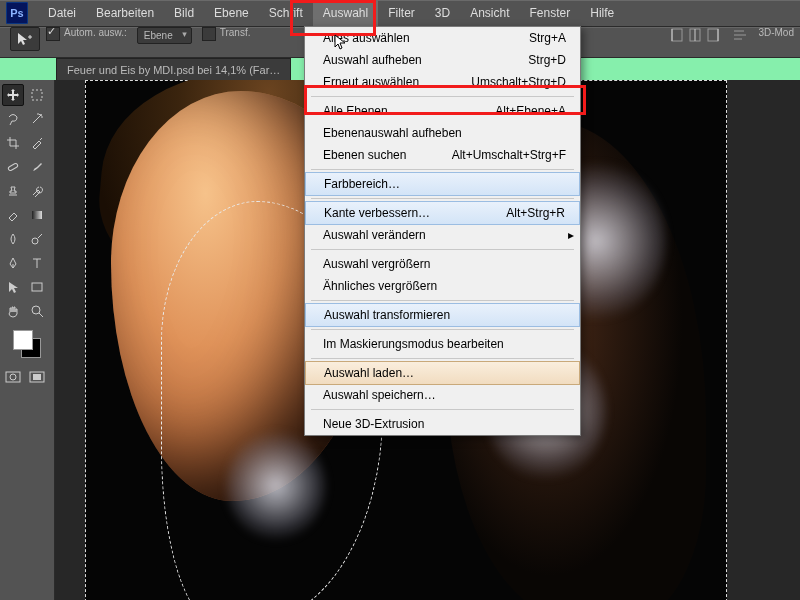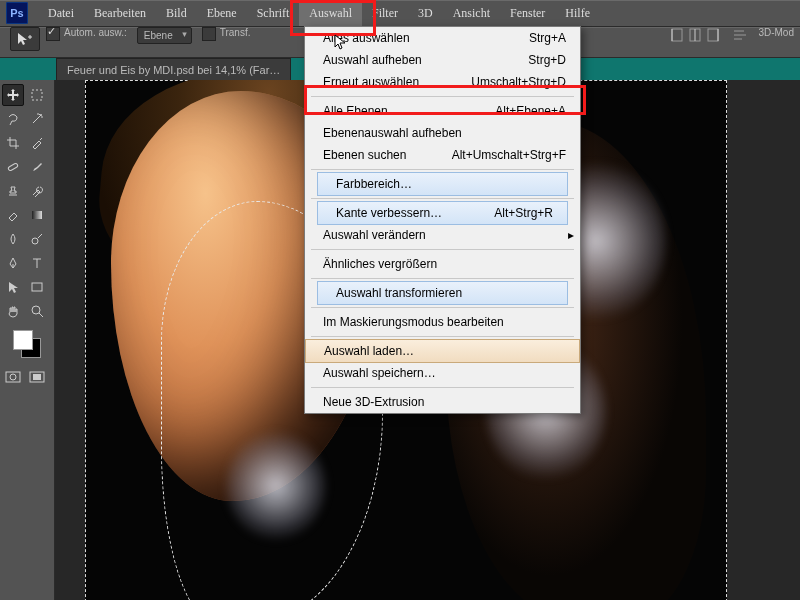--- a/index.html
+++ b/index.html
@@ -7,51 +7,51 @@
   .ps-logo{width:20px;height:20px;background:#04155c;border:1px solid #0a3580;border-radius:1px;margin:0 10px 0 6px;display:flex;align-items:center;justify-content:center;color:#8cb4ff;font-weight:bold;font-size:11px}
   .menu-item{padding:0 10px;height:26px;line-height:26px;color:#ddd;cursor:default;position:relative}
   .menu-item.open{background:#6f6f6f}
   .optbar{display:flex;align-items:flex-start;height:30px;background:#535353;border-bottom:1px solid #2b2b2b;color:#bbb;font-size:10px;box-shadow:inset 0 1px 0 #666}
   .opt-tool{width:28px;height:22px;margin:0 6px 0 10px;background:#3b3b3b;border:1px solid #222;border-radius:2px;display:flex;align-items:center;justify-content:center}
   .chk{width:12px;height:12px;background:#3b3b3b;border:1px solid #222;display:inline-block;margin-right:4px;vertical-align:middle;position:relative}
   .chk.checked:after{content:"✓";position:absolute;top:-3px;left:0;color:#ddd;font-size:11px}
   .combo{background:#3b3b3b;border:1px solid #222;padding:2px 18px 2px 6px;margin:0 10px;border-radius:2px;position:relative}
   .combo:after{content:"▾";position:absolute;right:4px;top:1px;color:#aaa;font-size:9px}
   .tab{height:22px;line-height:22px;background:#3b3b3b;border:1px solid #222;border-bottom:none;padding:0 10px;margin-left:56px;font-size:11px;color:#bbb;display:inline-block}
-  .tabrow{background:#0f766e;border-bottom:3px solid #22c55e}
+  .tabrow{background:#86efac;border-bottom:3px solid #22c55e}
   .workarea{position:absolute;top:80px;bottom:0;left:0;right:0;background:#272727;display:flex}
   .toolbox{width:50px;background:#535353;border-right:1px solid #2b2b2b;display:flex;flex-wrap:wrap;align-content:flex-start;padding:4px 2px;gap:2px}
   .tool{width:22px;height:22px;display:flex;align-items:center;justify-content:center;color:#ccc;border-radius:2px}
   .tool.sel{background:#2c2c2c;border:1px solid #111;width:20px;height:20px}
   .swatches{width:28px;height:28px;margin:6px auto;position:relative}
   .sw-b{position:absolute;right:0;bottom:0;width:18px;height:18px;background:#000;border:1px solid #999}
   .sw-f{position:absolute;left:0;top:0;width:18px;height:18px;background:#fff;border:1px solid #999}
   .canvas{flex:1;position:relative;overflow:hidden}
   .img{position:absolute;left:30px;top:0;width:640px;height:560px;background:#050505;border:1px dashed #dcdcdc}
   .face{position:absolute;left:25px;top:10px;width:270px;height:410px;border-radius:48% 52% 55% 45%/42% 40% 60% 58%;background:radial-gradient(ellipse at 35% 25%,#f6c28a 0%,#e0935a 35%,#a95a2e 70%,#3a2012 100%);box-shadow:inset -50px -30px 80px rgba(0,0,0,.8)}
   .hair{position:absolute;left:15px;top:-10px;width:320px;height:230px;background:radial-gradient(ellipse at 50% 10%,#6b4420 0%,#3a240e 40%,#1a0e04 80%);border-radius:50% 50% 40% 40%;transform:rotate(5deg)}
   .fire{position:absolute;right:20px;top:40px;width:260px;height:500px;background:radial-gradient(ellipse at 40% 40%,#4a2a18 0%,#090604 60%);border-radius:40% 60% 30% 50%}
   .smoke{position:absolute;background:radial-gradient(circle,rgba(230,230,240,.8) 0%,rgba(150,150,170,.3) 55%,transparent 75%);border-radius:50%;filter:blur(4px)}
   .sel-path{position:absolute;left:75px;top:120px;width:220px;height:420px;border:1.5px dashed #e9e9e9;border-radius:52% 68% 70% 30%/40% 50% 60% 50%}
   .dropdown{position:absolute;top:26px;left:304px;width:275px;background:#f0f0f0;border:1px solid #7a7a7a;color:#000;box-shadow:3px 3px 8px rgba(0,0,0,.4);z-index:30}
   .dd-item{display:flex;justify-content:space-between;padding:4px 14px 4px 18px;font-size:12px;position:relative}
   .dd-item .lbl{white-space:nowrap}
-  .dd-item.h{background:linear-gradient(#e9f1fb,#d3e4f7);border:1px solid #9bbde2;margin:-1px 12px}
+  .dd-item.h{background:linear-gradient(#e9f1fb,#d3e4f7);border:1px solid #9bbde2;margin:-1px 0}
   .dd-item.h2{background:linear-gradient(#faeedd,#f1dcc0);border:1px solid #c9a97a;margin:-1px 0}
   .dd-sep{height:1px;background:#c8c8c8;margin:3px 6px}
   .dd-item .arrow{position:absolute;right:6px;top:4px}
   .hl-red{position:absolute;border:3px solid #f21b1b;z-index:40;pointer-events:none}
   svg{display:block}
 </style>
 </head>
 <body>
 
 <div class="menubar">
   <div class="ps-logo">Ps</div>
-  <div id="menus" style="display: flex; font-family: Liberation Serif, serif;">
+  <div id="menus" style="display: flex;">
       <div class="menu-item">Datei</div>
       <div class="menu-item">Bearbeiten</div>
       <div class="menu-item">Bild</div>
       <div class="menu-item">Ebene</div>
       <div class="menu-item">Schrift</div>
       <div class="menu-item open">Auswahl</div>
       <div class="menu-item">Filter</div>
       <div class="menu-item">3D</div>
       <div class="menu-item">Ansicht</div>
       <div class="menu-item">Fenster</div>
@@ -273,20 +273,24 @@
       <span class="lbl">Kante verbessern…</span>
       <span>Alt+Strg+R</span>
     </div>
     <div class="dd-item">
       <span class="lbl">Auswahl verändern</span>
       <span></span>
       <span class="arrow">▸</span>
     </div>
     <div class="dd-sep"></div>
     <div class="dd-item">
+      <span class="lbl">Auswahl vergrößern</span>
+      <span></span>
+    </div>
+    <div class="dd-item">
       <span class="lbl">Ähnliches vergrößern</span>
       <span></span>
     </div>
     <div class="dd-sep"></div>
     <div class="dd-item h">
       <span class="lbl">Auswahl transformieren</span>
       <span></span>
     </div>
     <div class="dd-sep"></div>
     <div class="dd-item">

